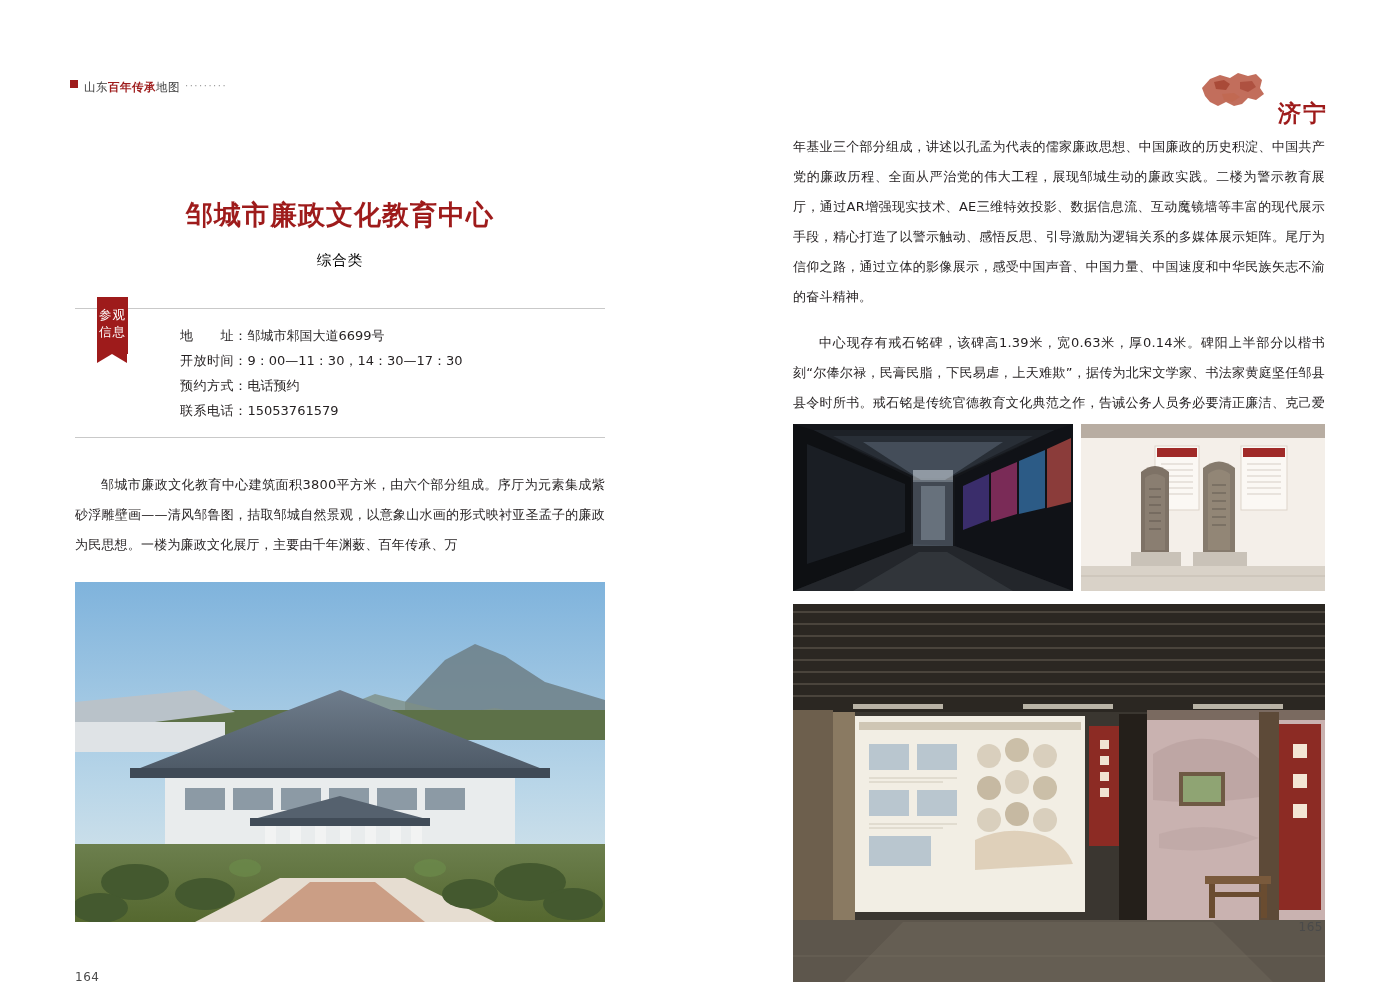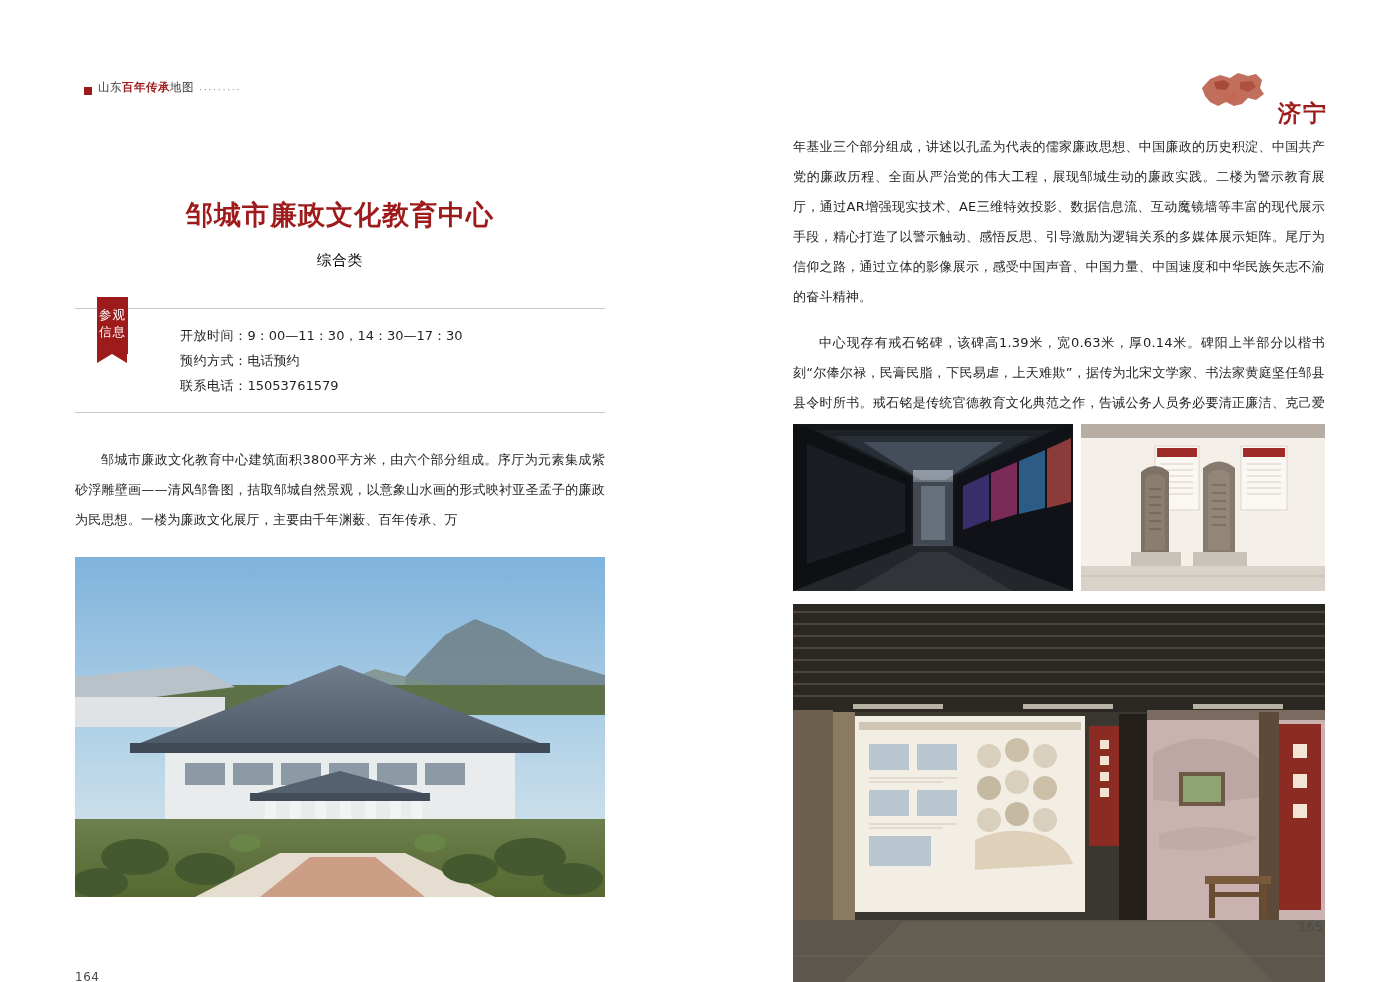--- a/index.html
+++ b/index.html
@@ -20,24 +20,24 @@
   
   .page-header {
     position: absolute;
     top: 70px;
     left: 70px;
     right: 70px;
     height: 40px;
   }
   .header-left {
     position: absolute;
-    left: 14px;
+    left: 0;
     top: 10px;
     display: flex;
-    align-items: flex-end;
+    align-items: flex-start;
     font-size: 11.5px;
     letter-spacing: 0.5px;
     color: #3a3a3a;
   }
   .header-square {
     width: 8px;
     height: 8px;
     background: #9e1b1b;
     margin-right: 6px;
   }
@@ -227,20 +227,23 @@
 </div>
 
 <div class="col-left">
 
   <h1 class="doc-title">邹城市廉政文化教育中心</h1>
   <div class="doc-subtitle">综合类</div>
 
   <div class="info-box">
     <div class="info-tag">参观信息</div>
     <div class="info-row">
+      <span class="info-label">地　　址：</span><span>邹城市邾国大道6699号</span>
+    </div>
+    <div class="info-row">
       <span class="info-label">开放时间：</span><span>9：00—11：30，14：30—17：30</span>
     </div>
     <div class="info-row">
       <span class="info-label">预约方式：</span><span>电话预约</span>
     </div>
     <div class="info-row">
       <span class="info-label">联系电话：</span><span>15053761579</span>
     </div>
   </div>
 

